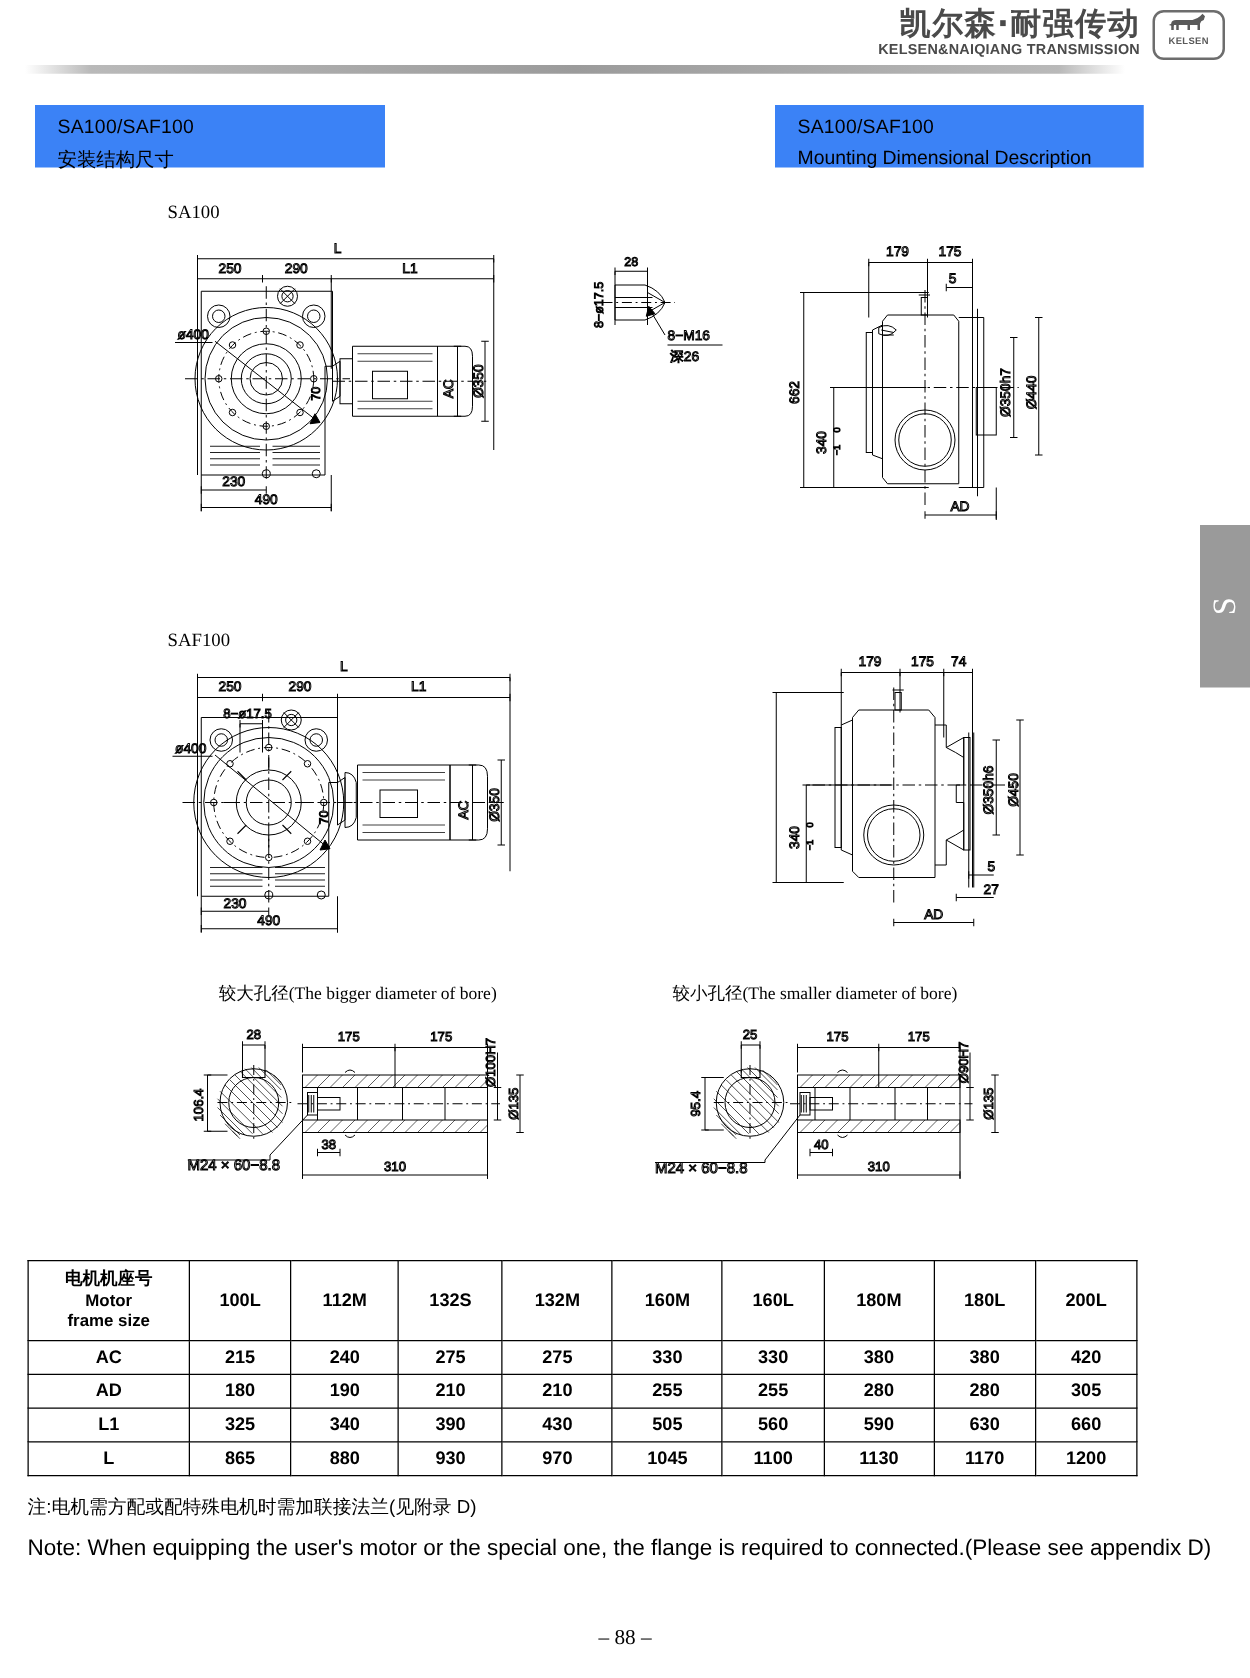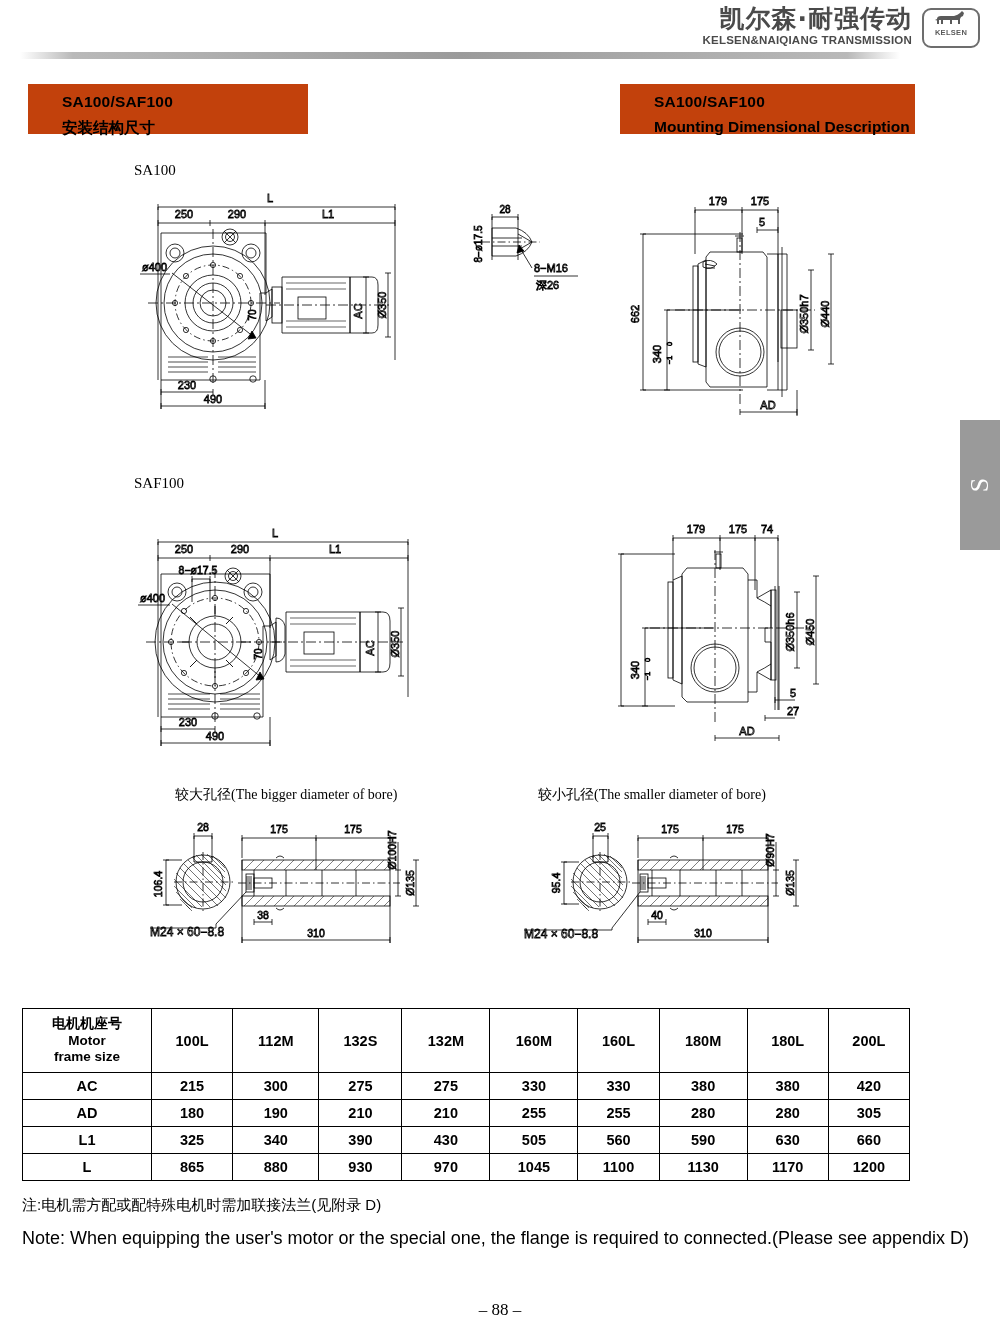--- a/index.html
+++ b/index.html
@@ -43,24 +43,24 @@
     font-family:"Liberation Sans", sans-serif;
     font-size:7.5px; font-weight:bold; color:#5a5a5a; letter-spacing:.3px;
   }
   .header-rule {
     position:absolute; left:20px; top:52px; width:880px; height:7px;
     background:linear-gradient(to right,#ffffff 0%, #b9b9b9 6%, #9b9b9b 50%, #b9b9b9 94%, #ffffff 100%);
   }
 
   
   .titlebar {
-    position:absolute; background:#c2410c;
+    position:absolute; background:#3b82f6;
     font-family:"Liberation Sans", sans-serif;
-    font-weight:bold;
-    padding:9px 0 9px 34px;
+    font-weight:normal;
+    padding:9px 0 9px 18px;
     box-sizing:border-box;
   }
   .titlebar .l1 { font-size:15.5px; letter-spacing:.2px; }
   .titlebar .l2 { font-size:15.5px; margin-top:7px; }
   .tb-left  { left:28px;  top:84px; width:280px; height:50px; }
   .tb-right { left:620px; top:84px; width:295px; height:50px; }
   .cnfont { font-family:"DejaVu Sans", sans-serif; }
 
   
   .sidetab {
@@ -345,21 +345,21 @@
         <text x="214" y="122" font-size="11" transform="rotate(-90 214 122)" text-anchor="middle">Ø440</text>
 
         <line x1="125" y1="220" x2="182" y2="220"></line>
         <path d="M125 217 l0 6 M182 217 l0 6"></path>
         <text x="153" y="217" font-size="11" text-anchor="middle">AD</text>
         <line x1="182" y1="198" x2="182" y2="224"></line>
       </g>
     </svg>
   </div>
 
-  <div class="sec-label" style="left:134px; top:475px;">SAF100</div>
+  <div class="sec-label" style="left:134px; top:505px;">SAF100</div>
 
   <div class="dwg" style="left:120px; top:522px;">
     <svg width="340" height="225" viewBox="0 0 340 225">
       <g fill="none" stroke="#000" stroke-width="0.8">
         <line x1="38" y1="20" x2="288" y2="20"></line>
         <path d="M38 17 l0 6 M288 17 l0 6"></path>
         <text x="155" y="15" font-size="11" text-anchor="middle">L</text>
         <line x1="38" y1="36" x2="288" y2="36"></line>
         <path d="M38 33 l0 6 M90 33 l0 6 M150 33 l0 6 M288 33 l0 6"></path>
         <text x="64" y="31" font-size="11" text-anchor="middle">250</text>
@@ -725,21 +725,21 @@
         <th>160L</th>
         <th>180M</th>
         <th>180L</th>
         <th>200L</th>
       </tr>
     </thead>
     <tbody>
       <tr>
         <td class="rowhdr">AC</td>
         <td>215</td>
-        <td>300</td>
+        <td>240</td>
         <td>275</td>
         <td>275</td>
         <td>330</td>
         <td>330</td>
         <td>380</td>
         <td>380</td>
         <td>420</td>
       </tr>
       <tr>
         <td class="rowhdr">AD</td>

